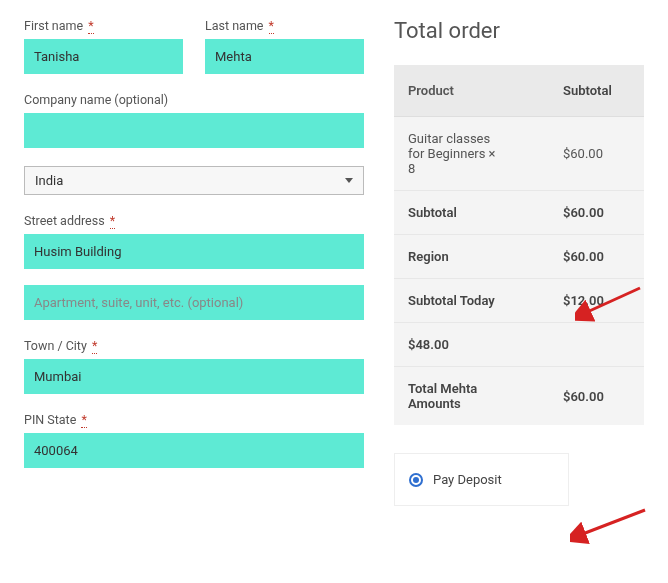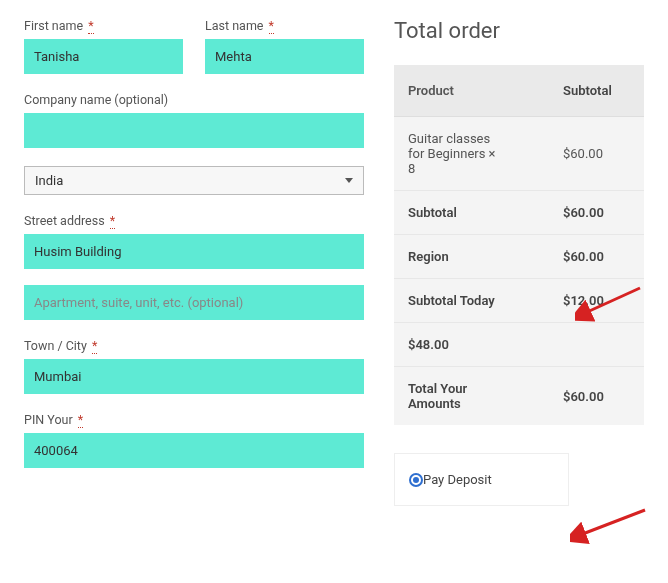--- a/index.html
+++ b/index.html
@@ -88,20 +88,21 @@
   .ot-row.bold .c1, .ot-row.bold .c2 { font-weight: 600; color:#444; }
   .ot-row.head .c2 { color:#444; }
 
   .pay-option {
     margin-top: 28px;
     border: 1px solid #eee;
     display: flex;
     align-items: center;
     padding: 18px 14px;
     width: 175px;
+    gap: 10px;
     color:#444;
   }
   .radio {
     width: 14px; height:14px; border-radius:50%;
     border: 2px solid #2f6fd0;
     display:flex; align-items:center; justify-content:center;
     background:#fff;
   }
   .radio-dot { width:6px; height:6px; border-radius:50%; background:#2f6fd0; }
 
@@ -147,21 +148,21 @@
       <input class="input-text" placeholder="Apartment, suite, unit, etc. (optional)" style="">
     </div>
 
     <div class="field">
       <label class="label"><span>Town / City</span> <span class="req">*</span></label>
       <input class="input-text" value="Mumbai" style="">
     </div>
 
 
     <div class="field" style="margin-bottom:0;">
-      <label class="label"><span>PIN Your</span> <span class="req">*</span></label>
+      <label class="label"><span>PIN State</span> <span class="req">*</span></label>
       <input class="input-text" value="400064" style="">
     </div>
   </div>
 
   <div class="order">
     <h2>Total order</h2>
 
     <div class="order-table">
       <div class="ot-row head">
         <div class="c1">Product</div>
@@ -180,21 +181,21 @@
         <div class="c2">$60.00</div>
       </div>
       <div class="ot-row bold">
         <div class="c1">Subtotal Today</div>
         <div class="c2">$12.00</div>
       </div>
       <div class="ot-row bold">
         <div class="c2">$48.00</div>
       </div>
       <div class="ot-row bold" style="border-bottom:none;">
-        <div class="c1">Total Your Amounts</div>
+        <div class="c1">Total Mehta Amounts</div>
         <div class="c2">$60.00</div>
       </div>
     </div>
 
     <div class="pay-option">
       <span class="radio">
           <span class="radio-dot"></span>
         </span>
       <span>Pay Deposit</span>
     </div>

